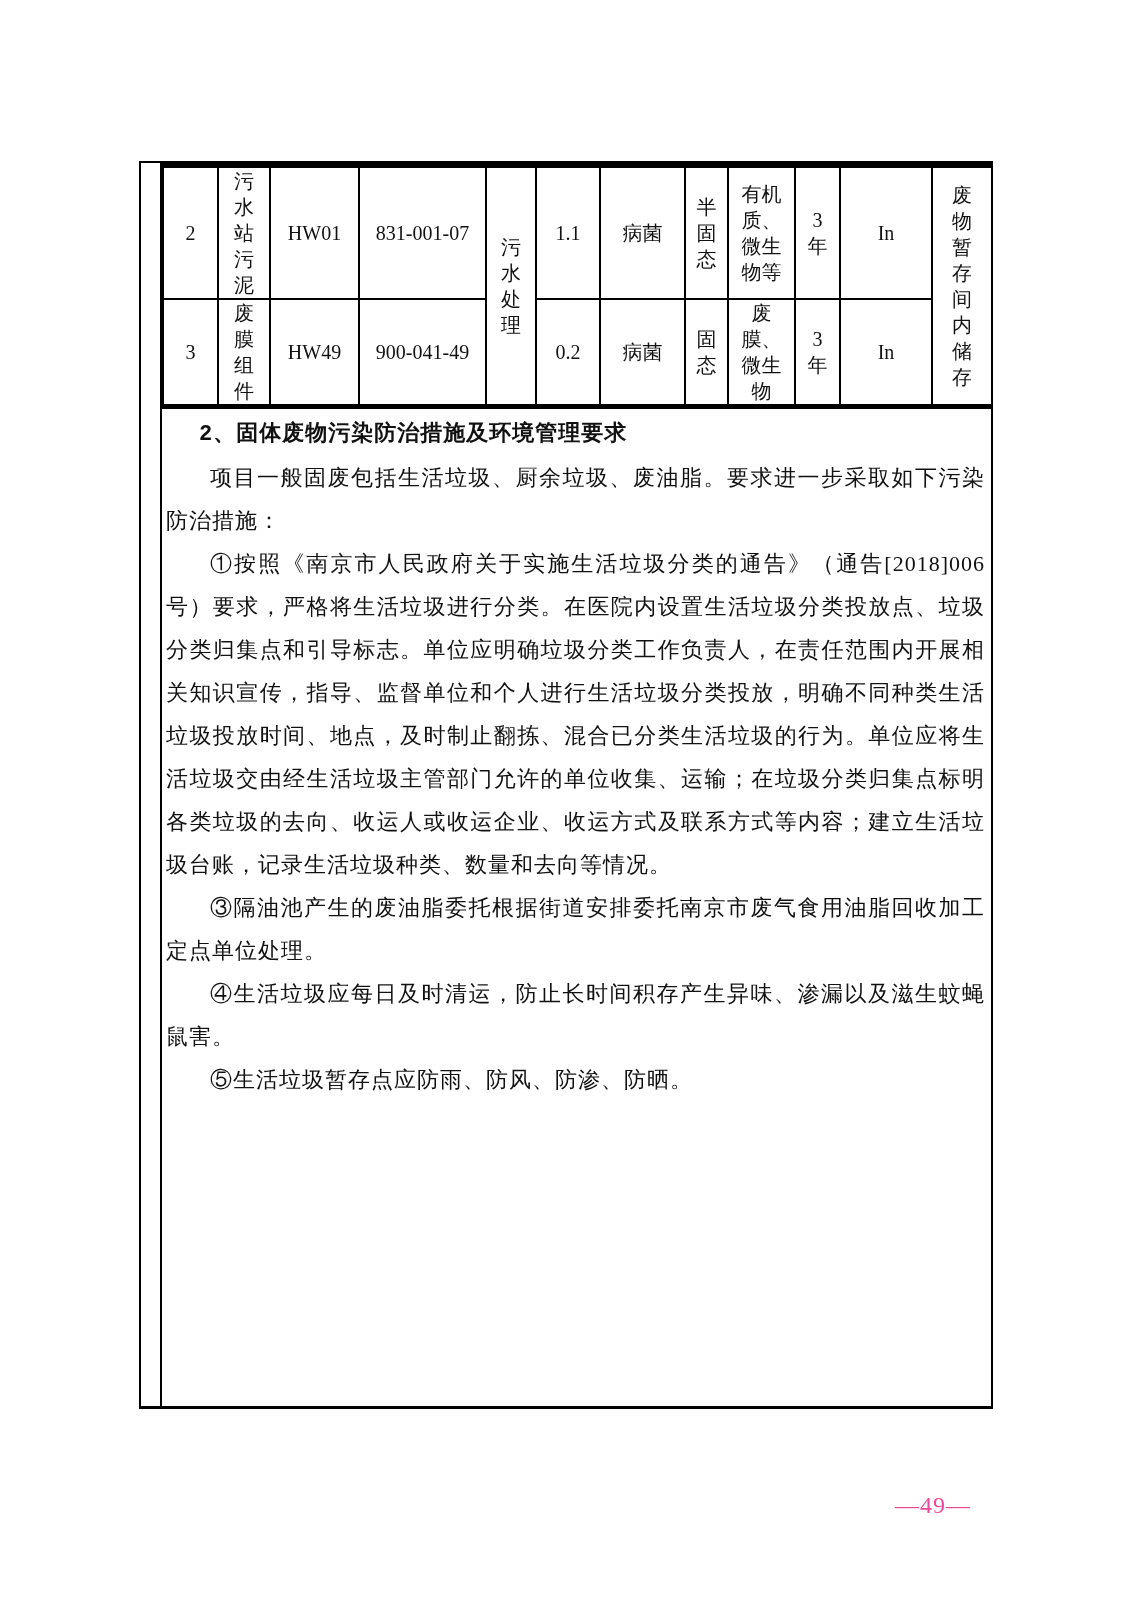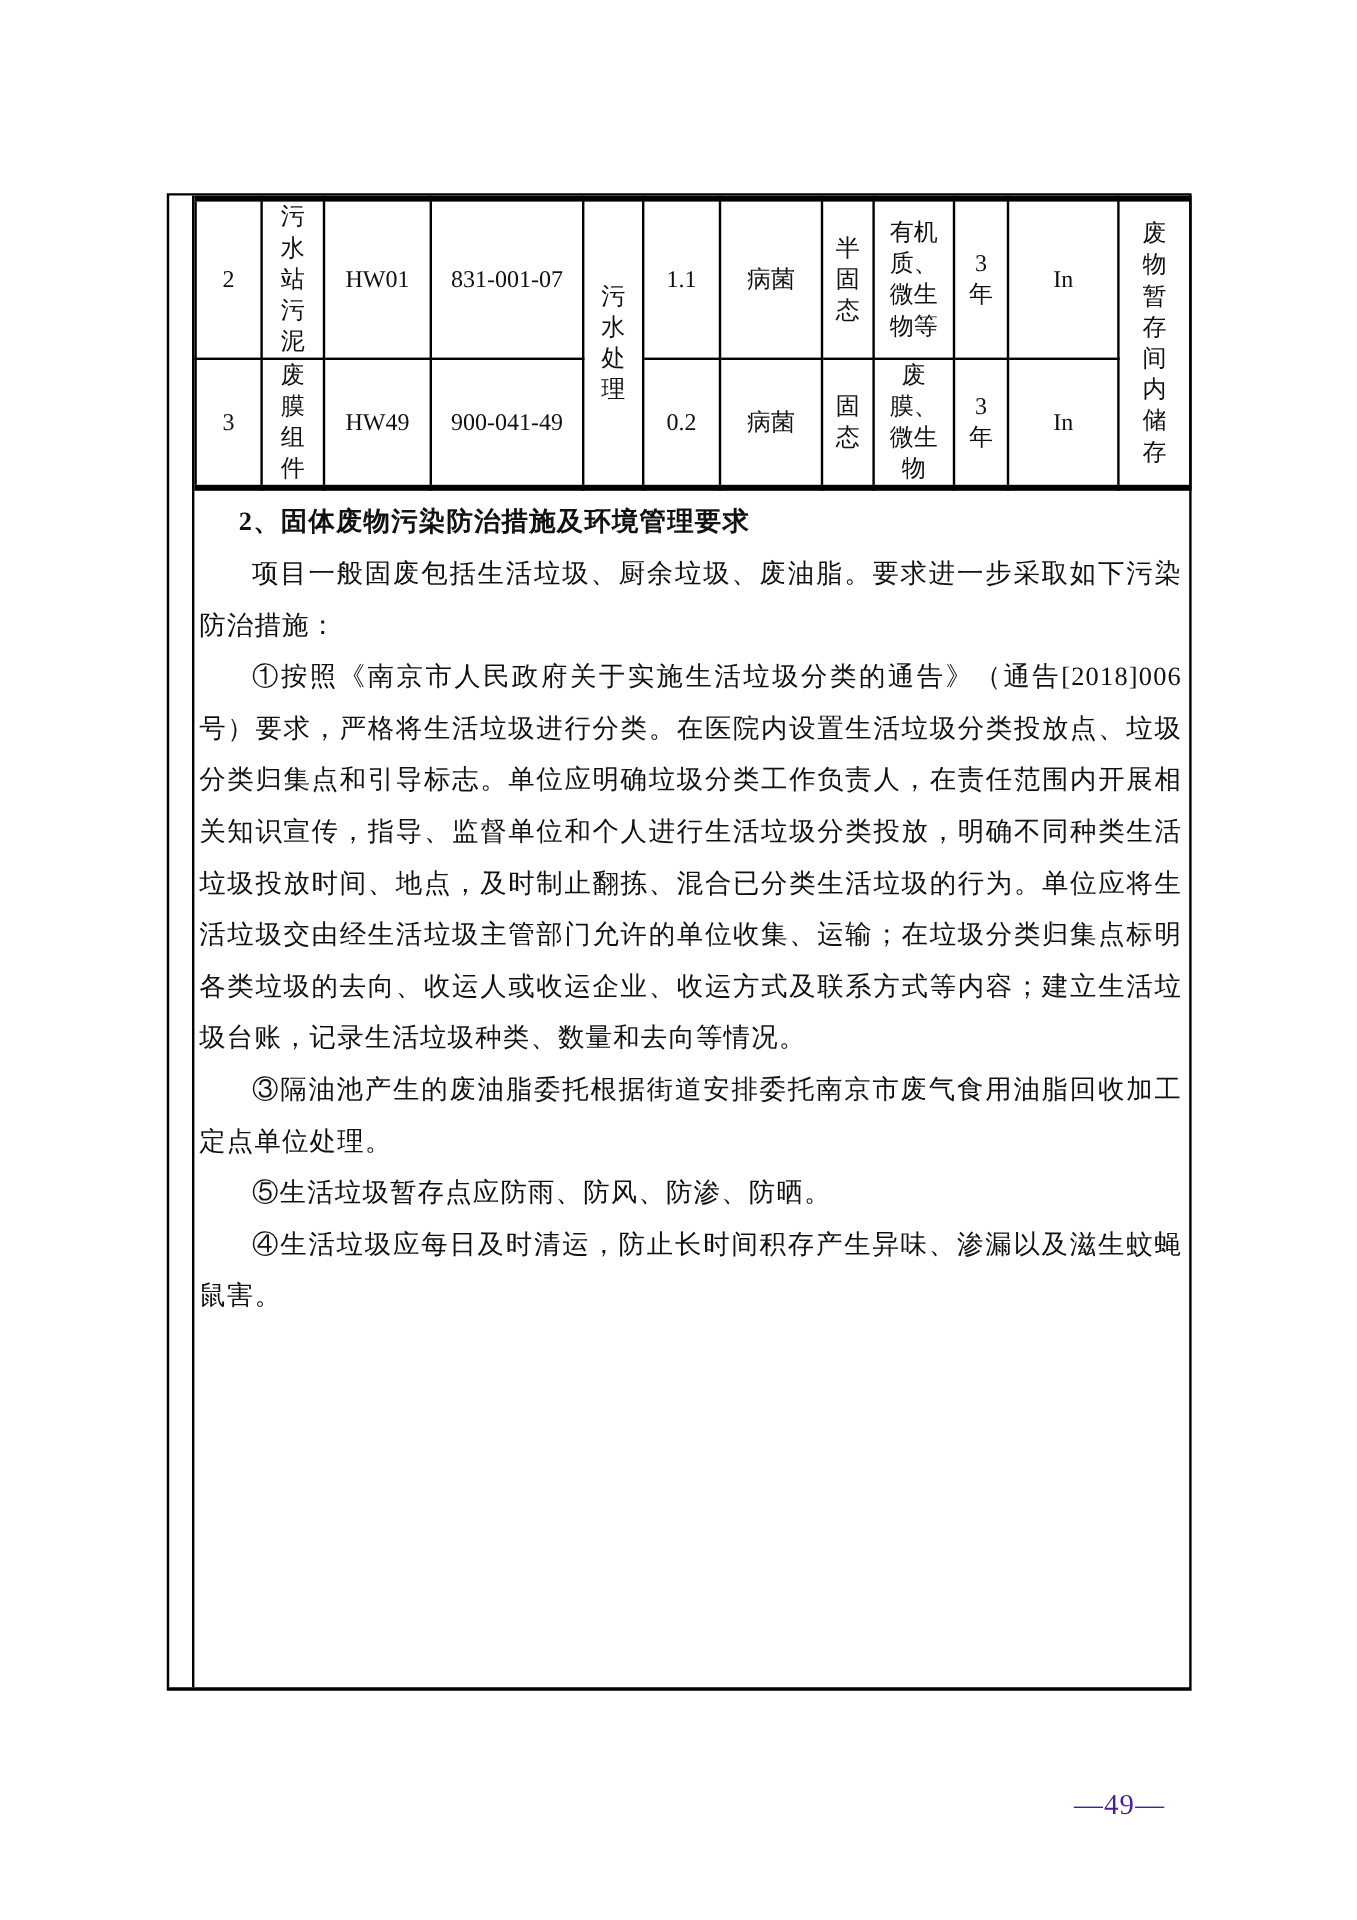--- a/index.html
+++ b/index.html
@@ -57,37 +57,37 @@
   tr.row-b { height: 102px; }
 
   .text-block {
     margin: 4px 6px 0 4px;
     font-size: 22px;
     line-height: 43px;
     letter-spacing: 1px;
     text-align: justify;
   }
   .section-heading {
-    font-family: Liberation Serif, serif;
+    font-family: Liberation Mono, monospace;
     font-weight: 700;
     font-size: 22px;
     margin: 0;
     text-indent: 1.5em;
   }
   .text-block p {
     margin: 0;
     text-indent: 2em;
   }
   .page-footer {
     position: absolute;
     left: 895px;
     top: 1492px;
     font-size: 24px;
     letter-spacing: 1px;
-    color: #4c1d95;
+    color: #ec4899;
   }
 </style>
 </head>
 <body>
 
 <div class="page">
   <div class="content-box">
     <div class="left-strip"></div>
     <div class="main-area">
 
@@ -162,21 +162,21 @@
           <td>In</td>
         </tr>
       </tbody>
         </table>
 
       <div class="text-block">
         <h2 class="section-heading">2、固体废物污染防治措施及环境管理要求</h2>
         <p>项目一般固废包括生活垃圾、厨余垃圾、废油脂。要求进一步采取如下污染防治措施：</p>
         <p>①按照《南京市人民政府关于实施生活垃圾分类的通告》（通告[2018]006 号）要求，严格将生活垃圾进行分类。在医院内设置生活垃圾分类投放点、垃圾分类归集点和引导标志。单位应明确垃圾分类工作负责人，在责任范围内开展相关知识宣传，指导、监督单位和个人进行生活垃圾分类投放，明确不同种类生活垃圾投放时间、地点，及时制止翻拣、混合已分类生活垃圾的行为。单位应将生活垃圾交由经生活垃圾主管部门允许的单位收集、运输；在垃圾分类归集点标明各类垃圾的去向、收运人或收运企业、收运方式及联系方式等内容；建立生活垃圾台账，记录生活垃圾种类、数量和去向等情况。</p>
         <p>③隔油池产生的废油脂委托根据街道安排委托南京市废气食用油脂回收加工定点单位处理。</p>
+        <p>④生活垃圾应每日及时清运，防止长时间积存产生异味、渗漏以及滋生蚊蝇鼠害。</p>
         <p>⑤生活垃圾暂存点应防雨、防风、防渗、防晒。</p>
-        <p>④生活垃圾应每日及时清运，防止长时间积存产生异味、渗漏以及滋生蚊蝇鼠害。</p>
       </div>
 
     </div>
   </div>
 
   <div class="page-footer">—49—</div>
 </div>
 
 </body></html>

